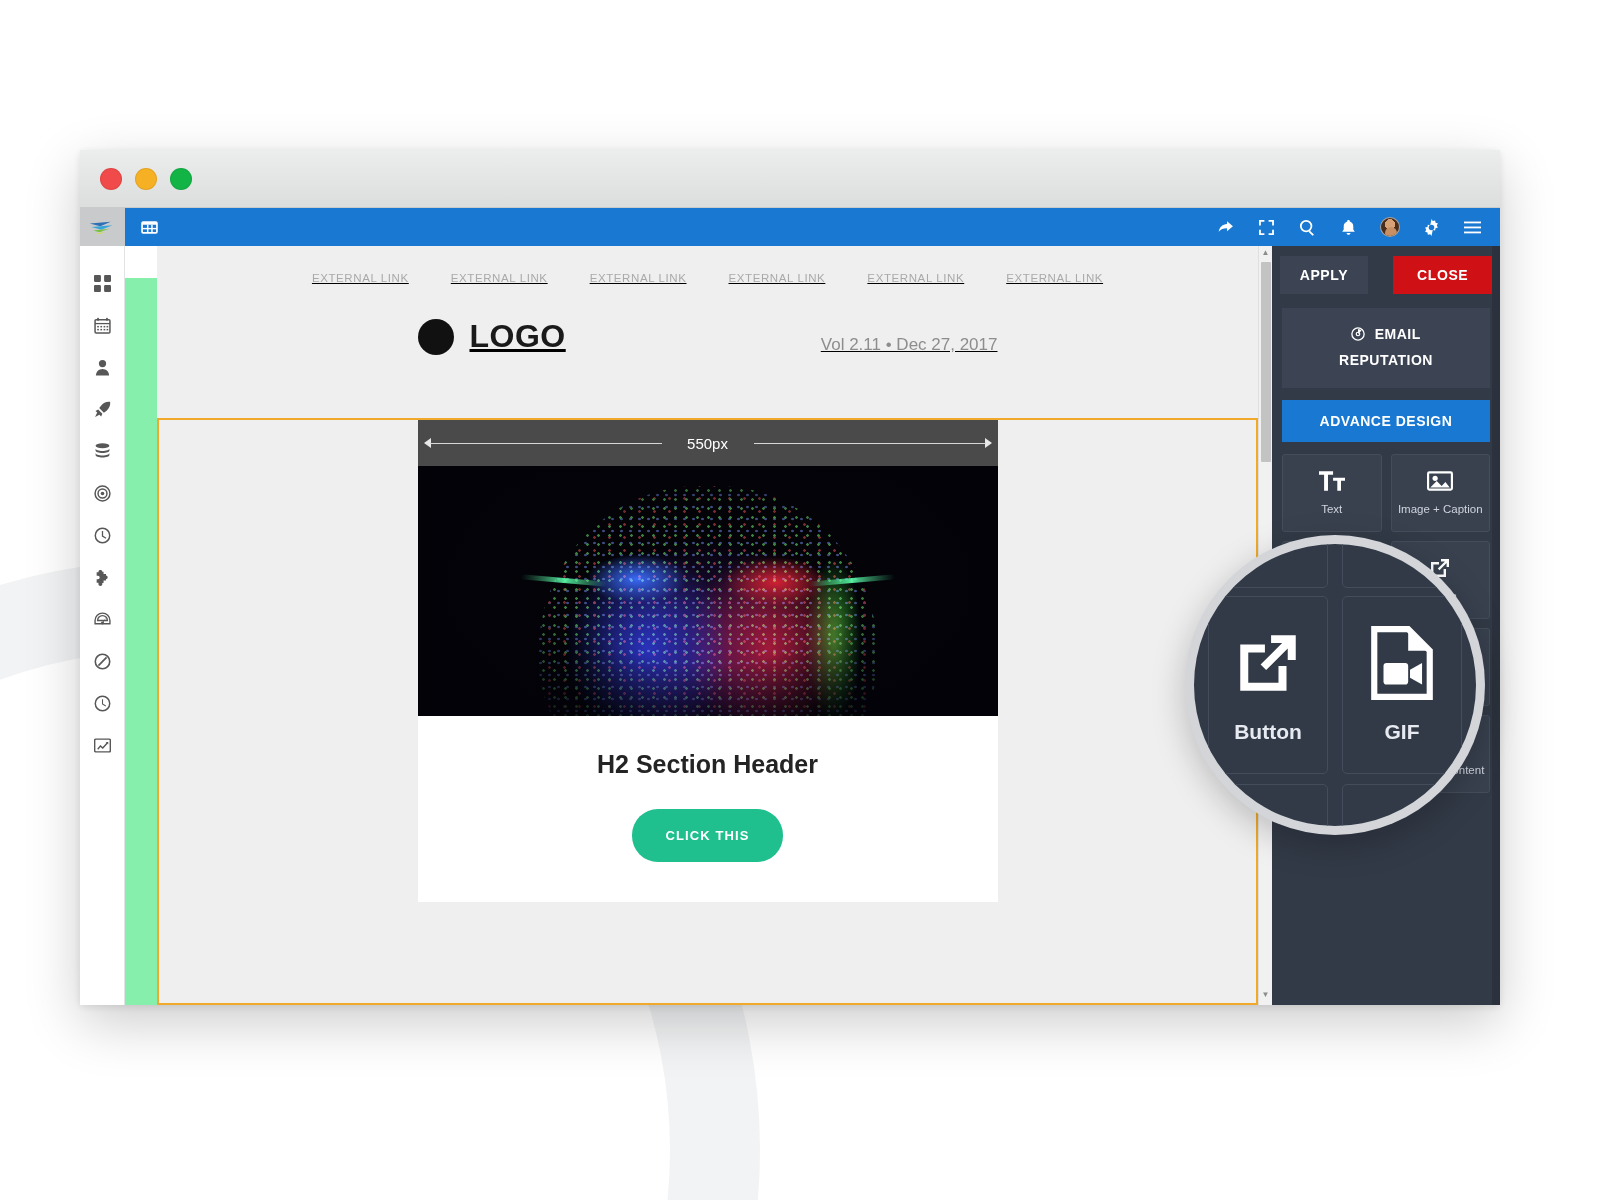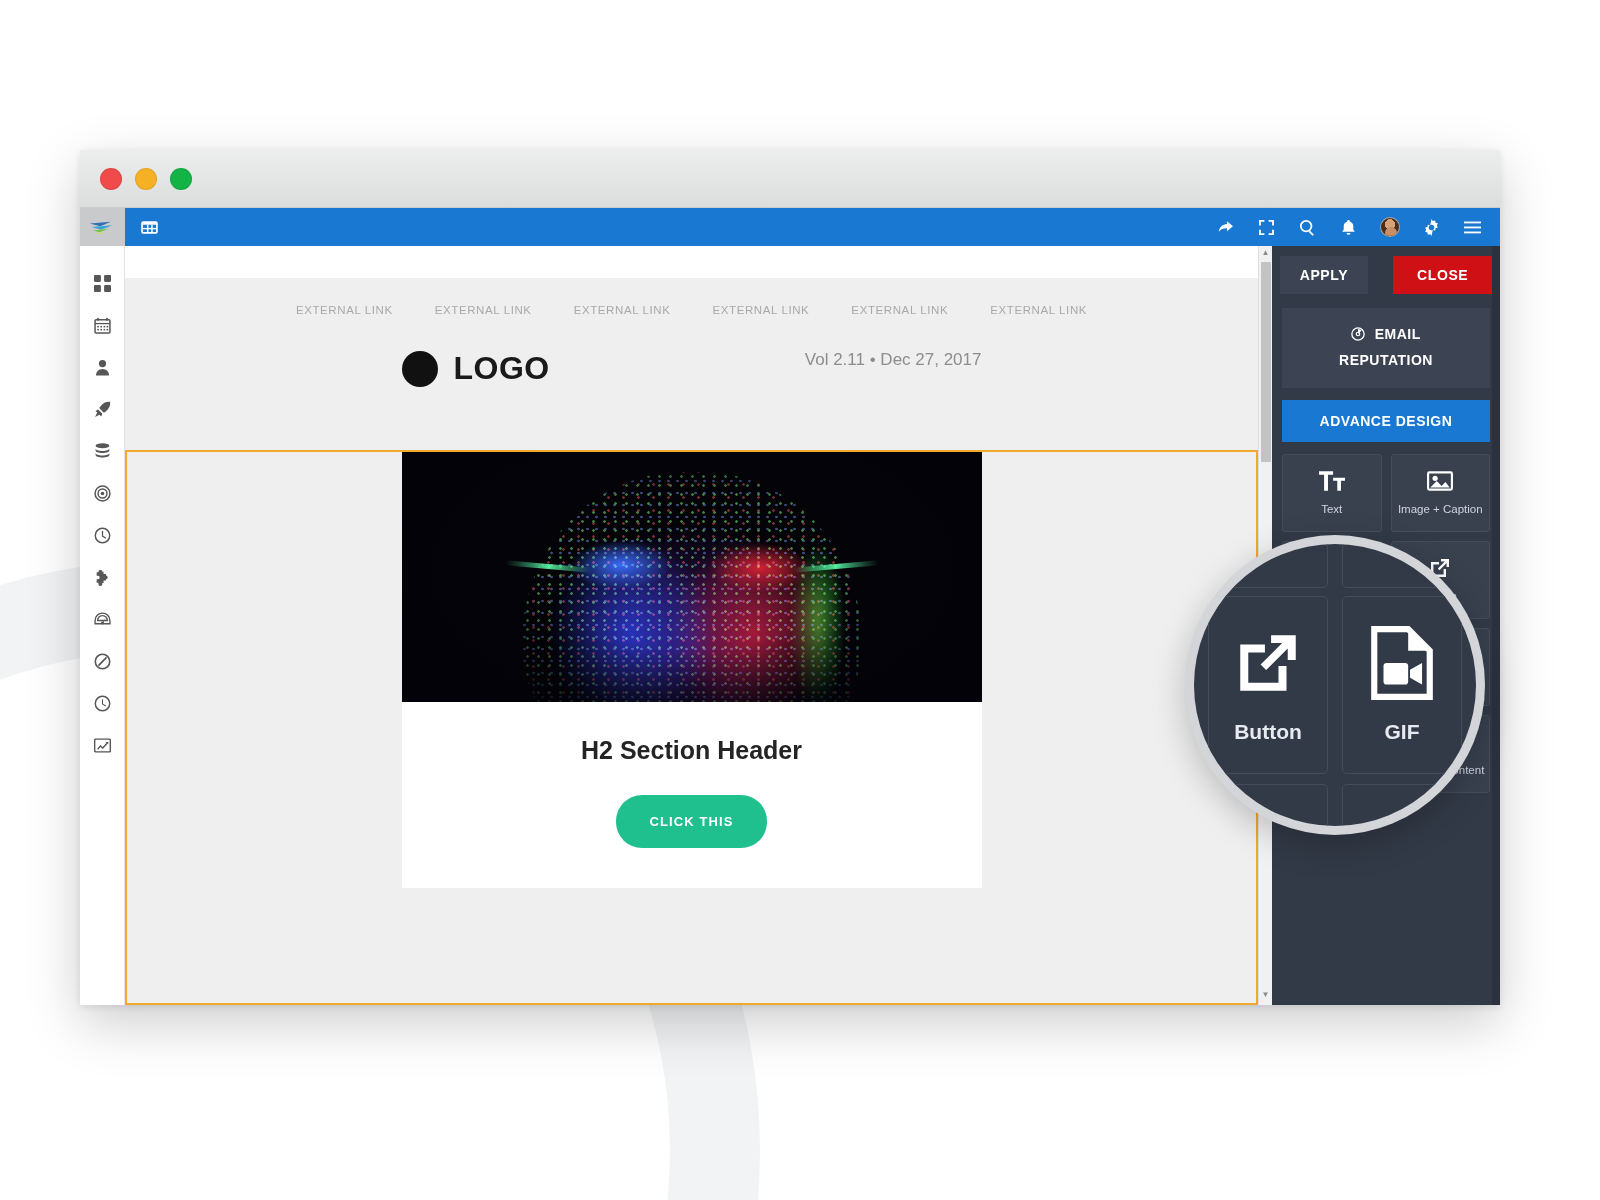--- a/index.html
+++ b/index.html
@@ -105,35 +105,35 @@
     overflow: hidden; position: relative;
   }
   .avatar::after{
     content:""; position:absolute; left:4px; top:9px; width:12px; height:12px;
     border-radius:50%; background:#c78f63;
   }
 
   .workarea { flex: 1; display: flex; min-height: 0; position: relative; }
 
   
-  .canvas-wrap { flex: 1; display: flex; flex-direction: column; min-width: 0; background: #84cc16; }
+  .canvas-wrap { flex: 1; display: flex; flex-direction: row; min-width: 0; background: #86efac; text-decoration: underline; }
   .canvas-top { height: 32px; background: #ffffff; flex: 0 0 32px; }
   .canvas {
     flex: 1; background: #efefef; overflow: hidden; position: relative;
   }
   .ext-links {
     display: flex; justify-content: center; gap: 42px;
     padding-top: 26px;
     font-size: 11.5px; letter-spacing: .6px;
     color: #a9a9a9;
   }
   .ext-links span { cursor: pointer; white-space: nowrap; }
 
   .logo-row {
-    display: flex; align-items: flex-start; justify-content: space-between;
+    display: flex; align-items: flex-end; justify-content: space-between;
     width: 580px; margin: 34px auto 0 auto;
   }
   .logo-left { display: flex; align-items: center; gap: 16px; }
   .logo-circle { width: 36px; height: 36px; border-radius: 50%; background: #111; }
   .logo-text { font-size: 32px; font-weight: 700; letter-spacing: .5px; color: #1a1a1a; }
   .vol { font-size: 17px; color: #8d8d8d; }
 
   .email-frame {
     position: absolute;
     left: 0; right: 0; top: 172px; bottom: 0;
@@ -527,20 +527,27 @@
               <div class="logo-left">
                 <span class="logo-circle"></span>
                 <span class="logo-text">LOGO</span>
               </div>
               <div class="vol">Vol 2.11 • Dec 27, 2017</div>
             </div>
 
             <div class="email-frame">
               <div class="email-body">
 
+                <div class="ruler">
+                  <span class="ruler-arrow a-l"></span>
+                  <span class="ruler-arrow a-r"></span>
+                  <span class="ruler-line l"></span>
+                  <span class="ruler-line r"></span>
+                  <span class="ruler-label">550px</span>
+                </div>
 
                 <div class="hero">
                   <div class="face"></div>
                   <div class="speck"></div>
                   <div class="lash l"></div>
                   <div class="lash r"></div>
                   <div class="vig"></div>
                 </div>
 
                 <div class="email-text">

